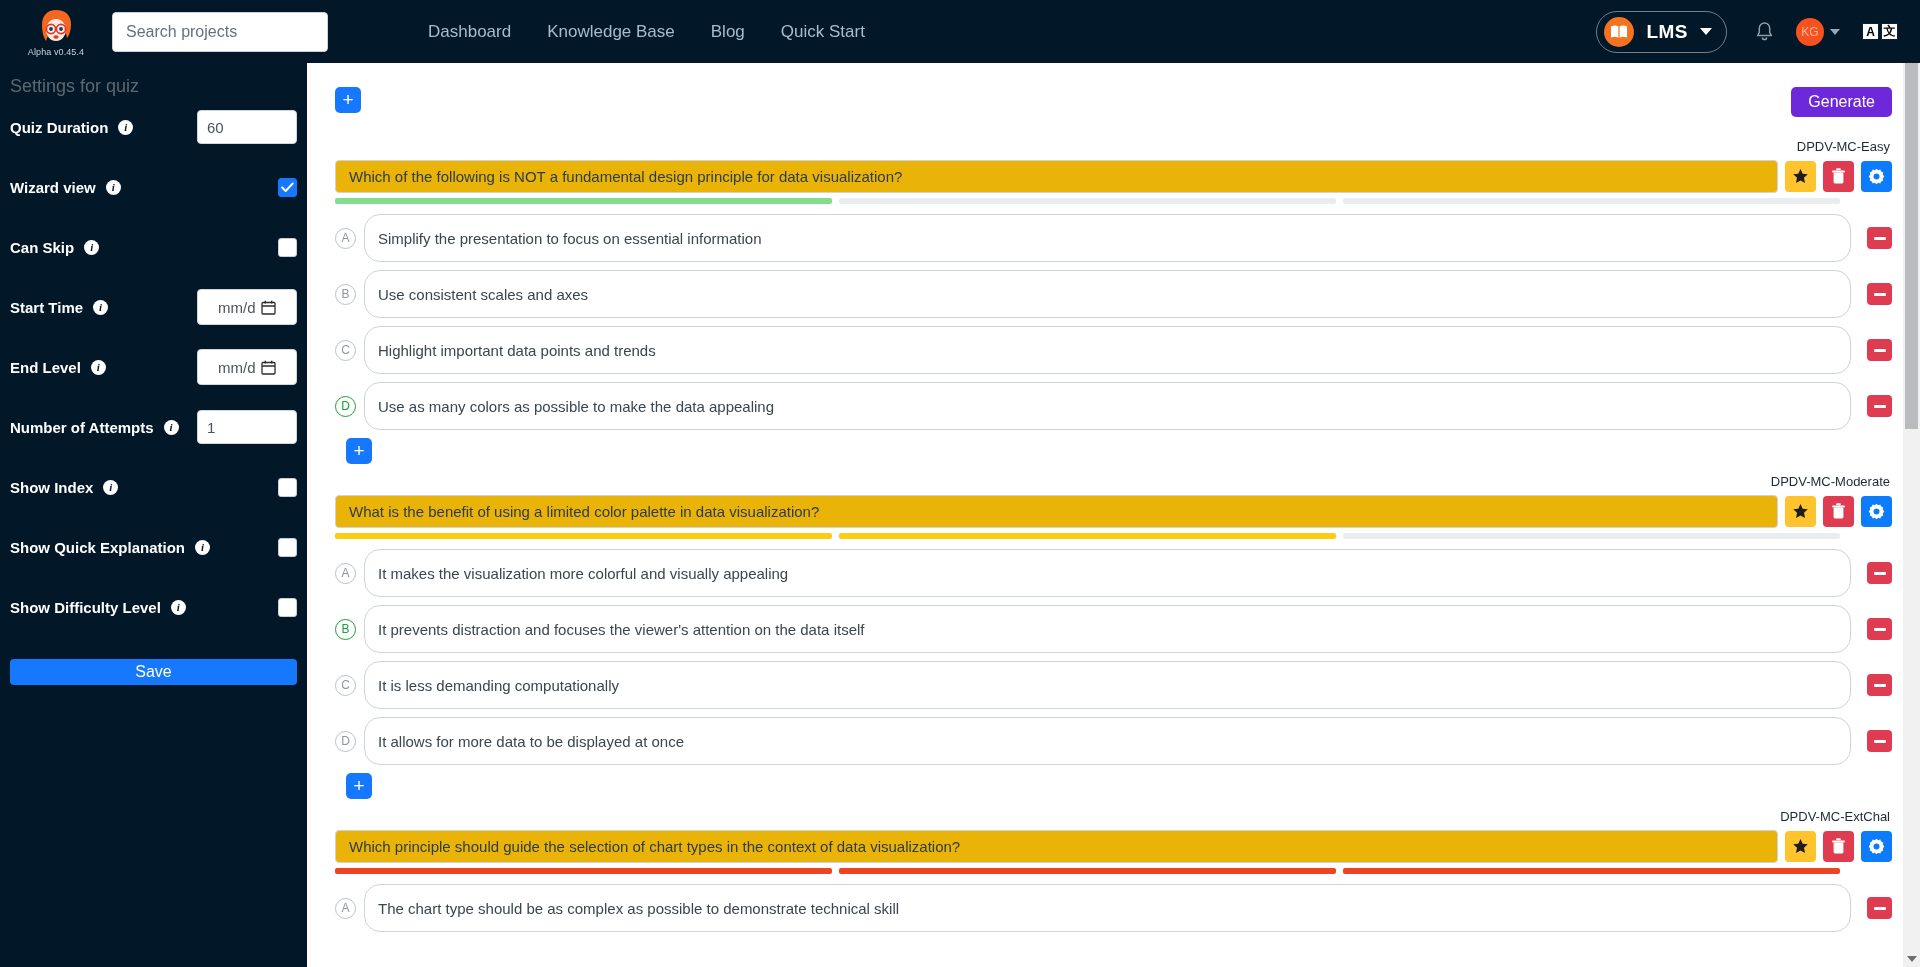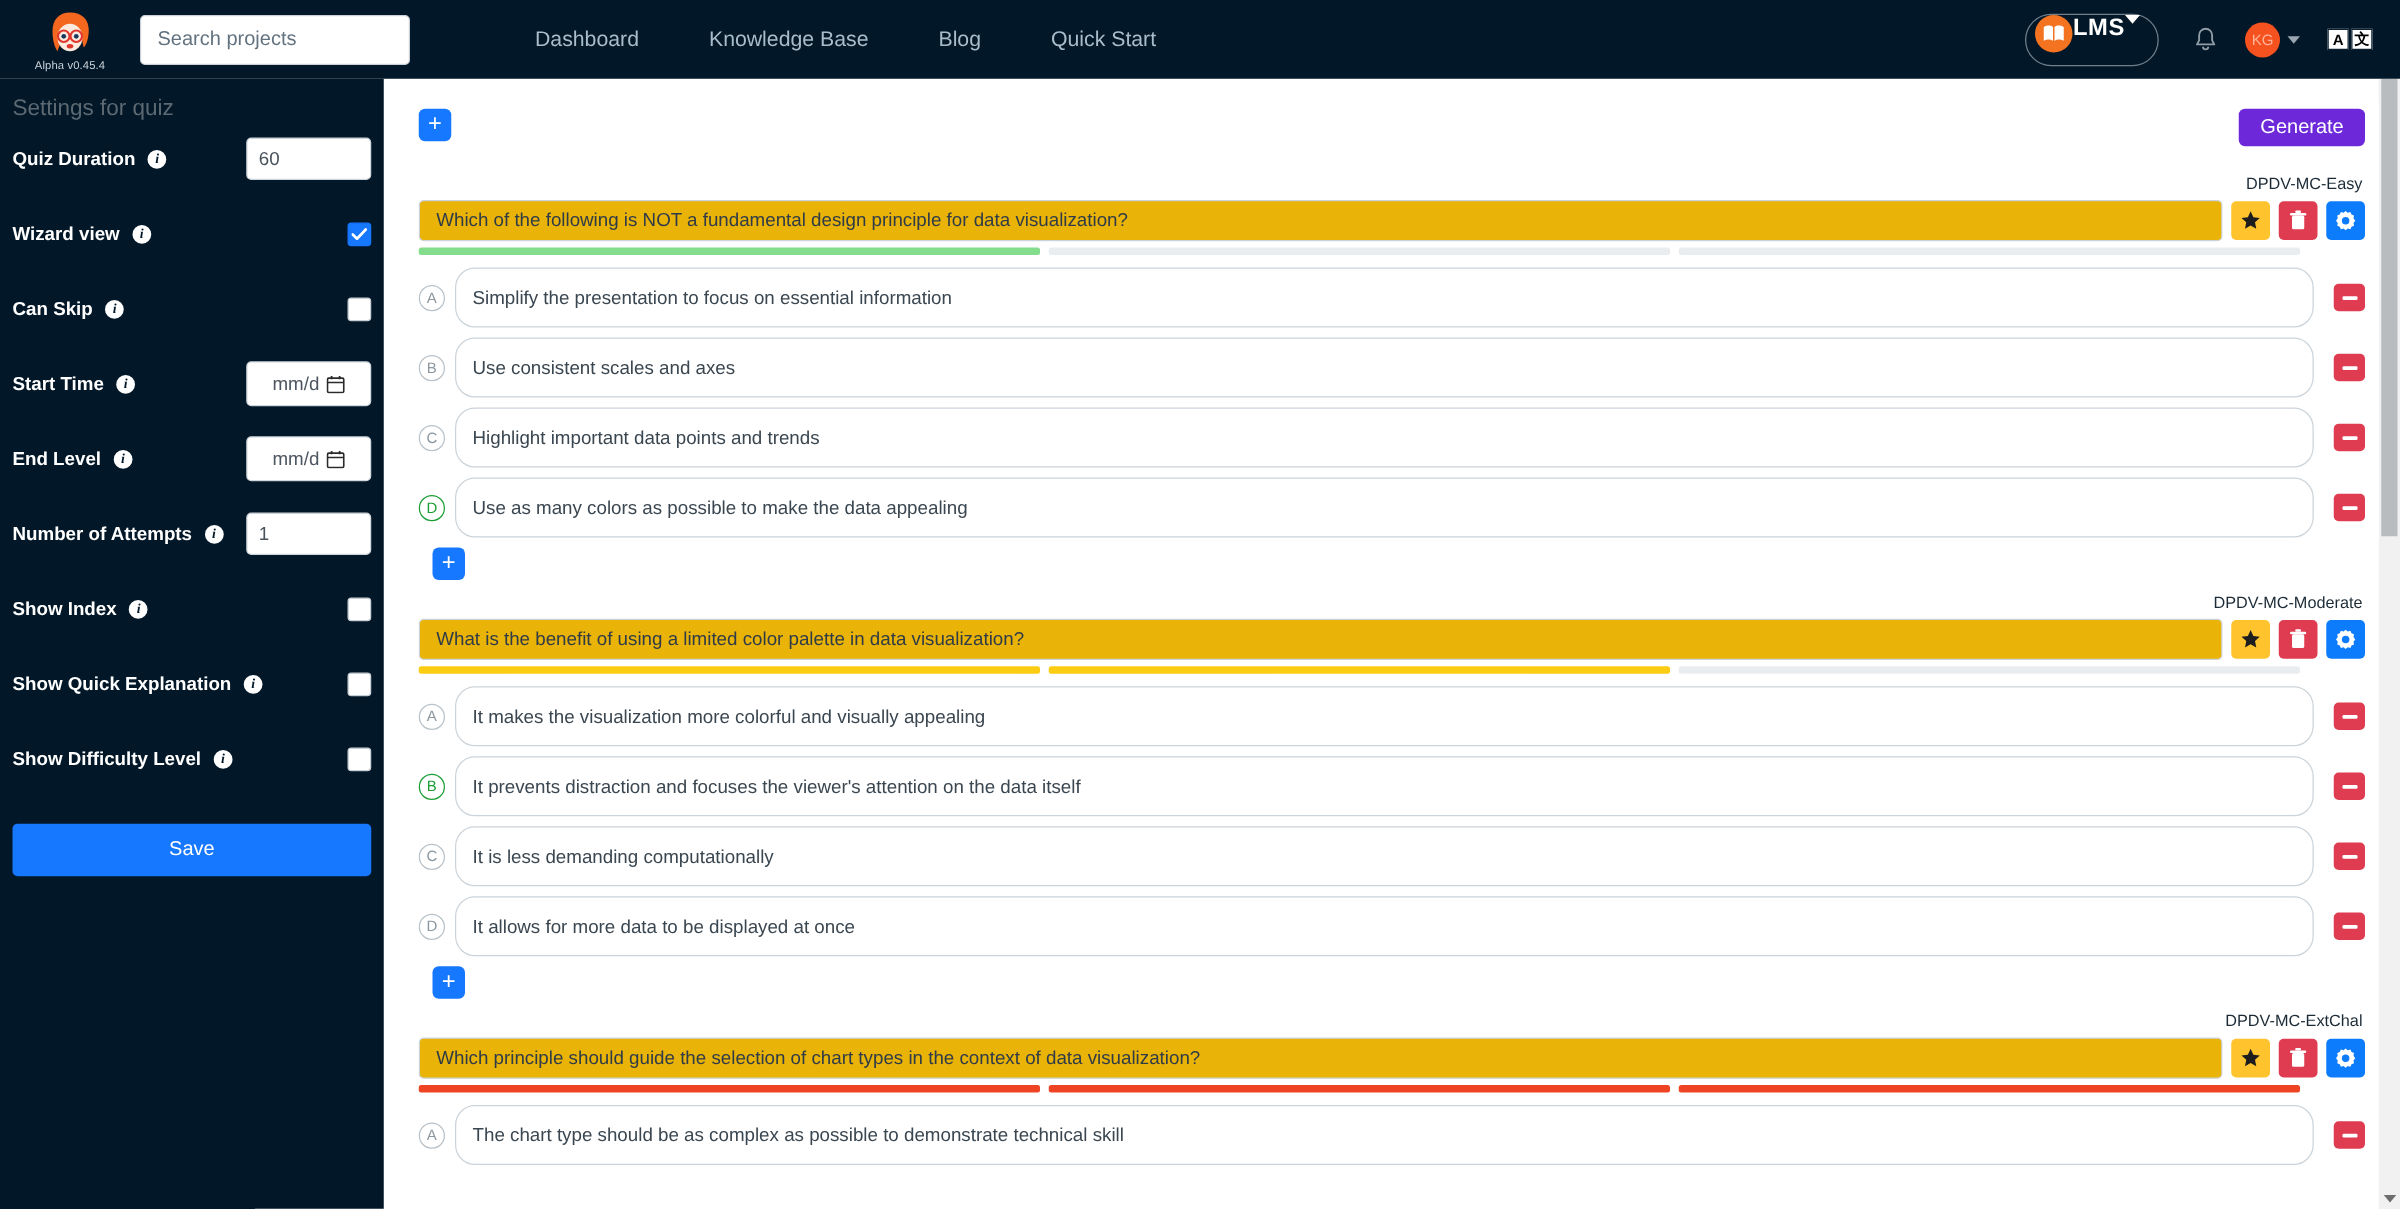--- a/index.html
+++ b/index.html
@@ -32,32 +32,32 @@
     width: 216px; height: 40px;
     background: #fff; border: 1px solid #ccd2d8; border-radius: 4px;
     margin-left: 0px;
     padding: 0 13px;
     font-size: 16px; color: #5d6b78;
     font-family: "Liberation Sans", sans-serif;
     outline: none;
   }
   .search-box::placeholder { color: #63727f; }
   .nav {
-    display: flex; align-items: center; gap: 56px;
+    display: flex; align-items: center; gap: 36px;
     margin-left: 100px;
   }
   .nav a {
     color: #a8bccb; text-decoration: none; font-size: 17px;
   }
   .topbar-right {
     margin-left: auto; display: flex; align-items: center;
     gap: 0; padding-right: 22px;
   }
   .lms-pill {
-    display: flex; align-items: flex-start; gap: 0;
+    display: flex; align-items: center; gap: 12px;
     border: 1px solid #6f7f8c; border-radius: 24px;
     height: 42px; padding: 0 14px 0 7px;
   }
   .book-badge {
     width: 30px; height: 30px; border-radius: 50%;
     background: #f47321; display: flex; align-items: center; justify-content: center;
   }
   .lms-label { color: #fff; font-size: 19px; font-weight: bold; letter-spacing: .5px; }
   .caret-down {
     width: 0; height: 0;
@@ -131,21 +131,21 @@
   }
   .chk {
     width: 19px; height: 19px; border-radius: 3px;
     background: #fff; border: 1px solid #c7ced5;
   }
   .chk.on {
     background: #1677ff; border-color: #1677ff;
     display: flex; align-items: center; justify-content: center;
   }
   .save-btn {
-    width: 287px; height: 42px;
+    width: 287px; height: 26px;
     background: #1677ff; color: #fff;
     border: none; border-radius: 4px;
     font-size: 16px; cursor: pointer;
     margin-top: 22px;
     font-family: "Liberation Sans", sans-serif;
   }
 
   
   .main {
     position: absolute; top: 63px; left: 307px;

